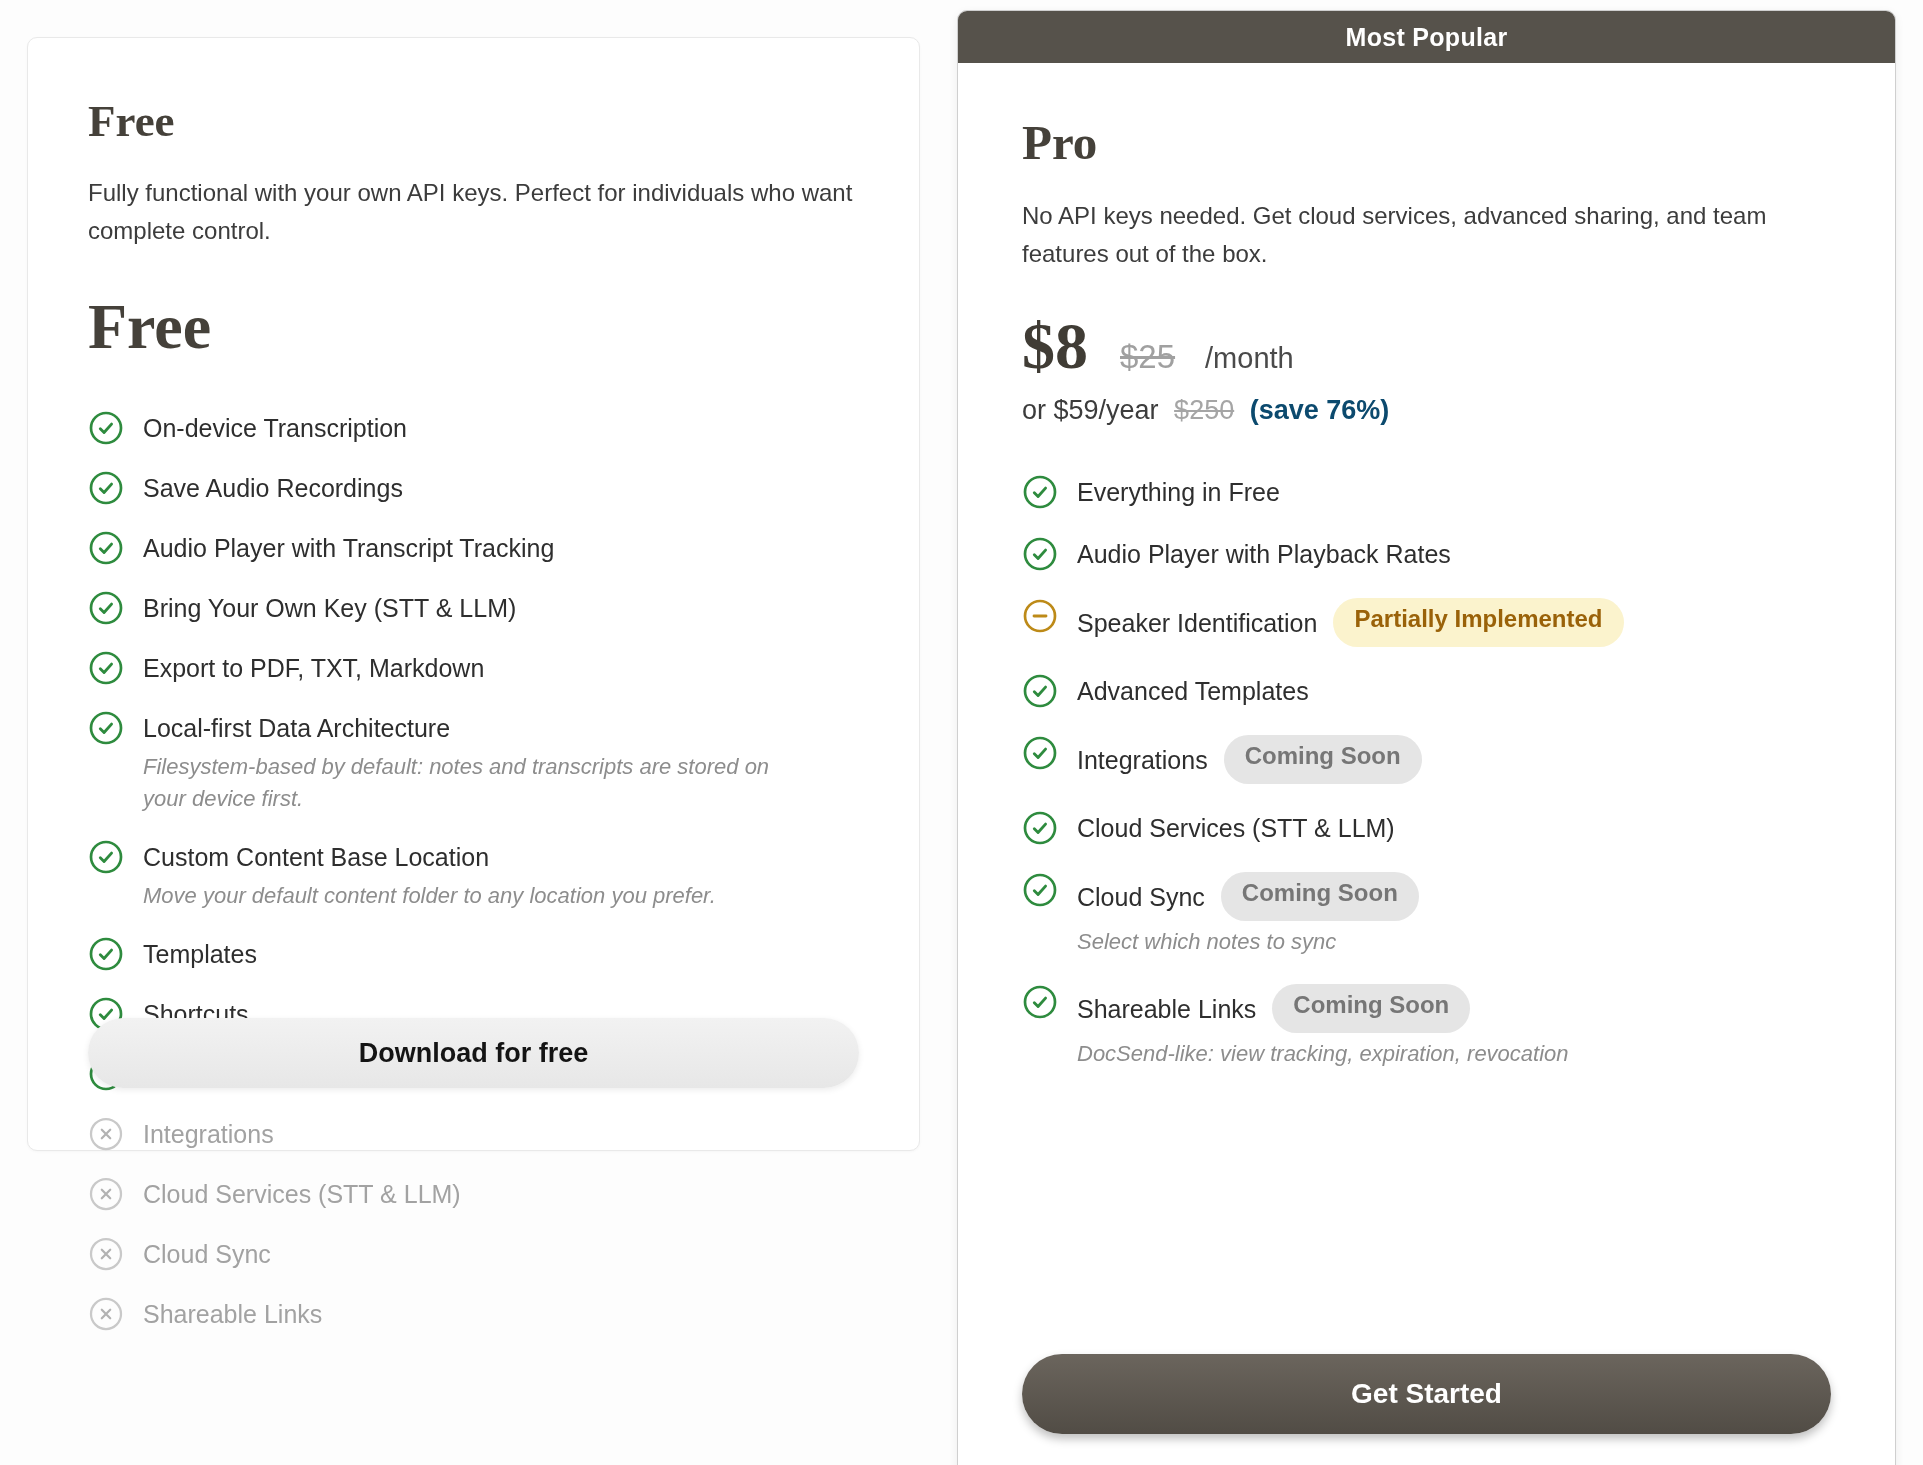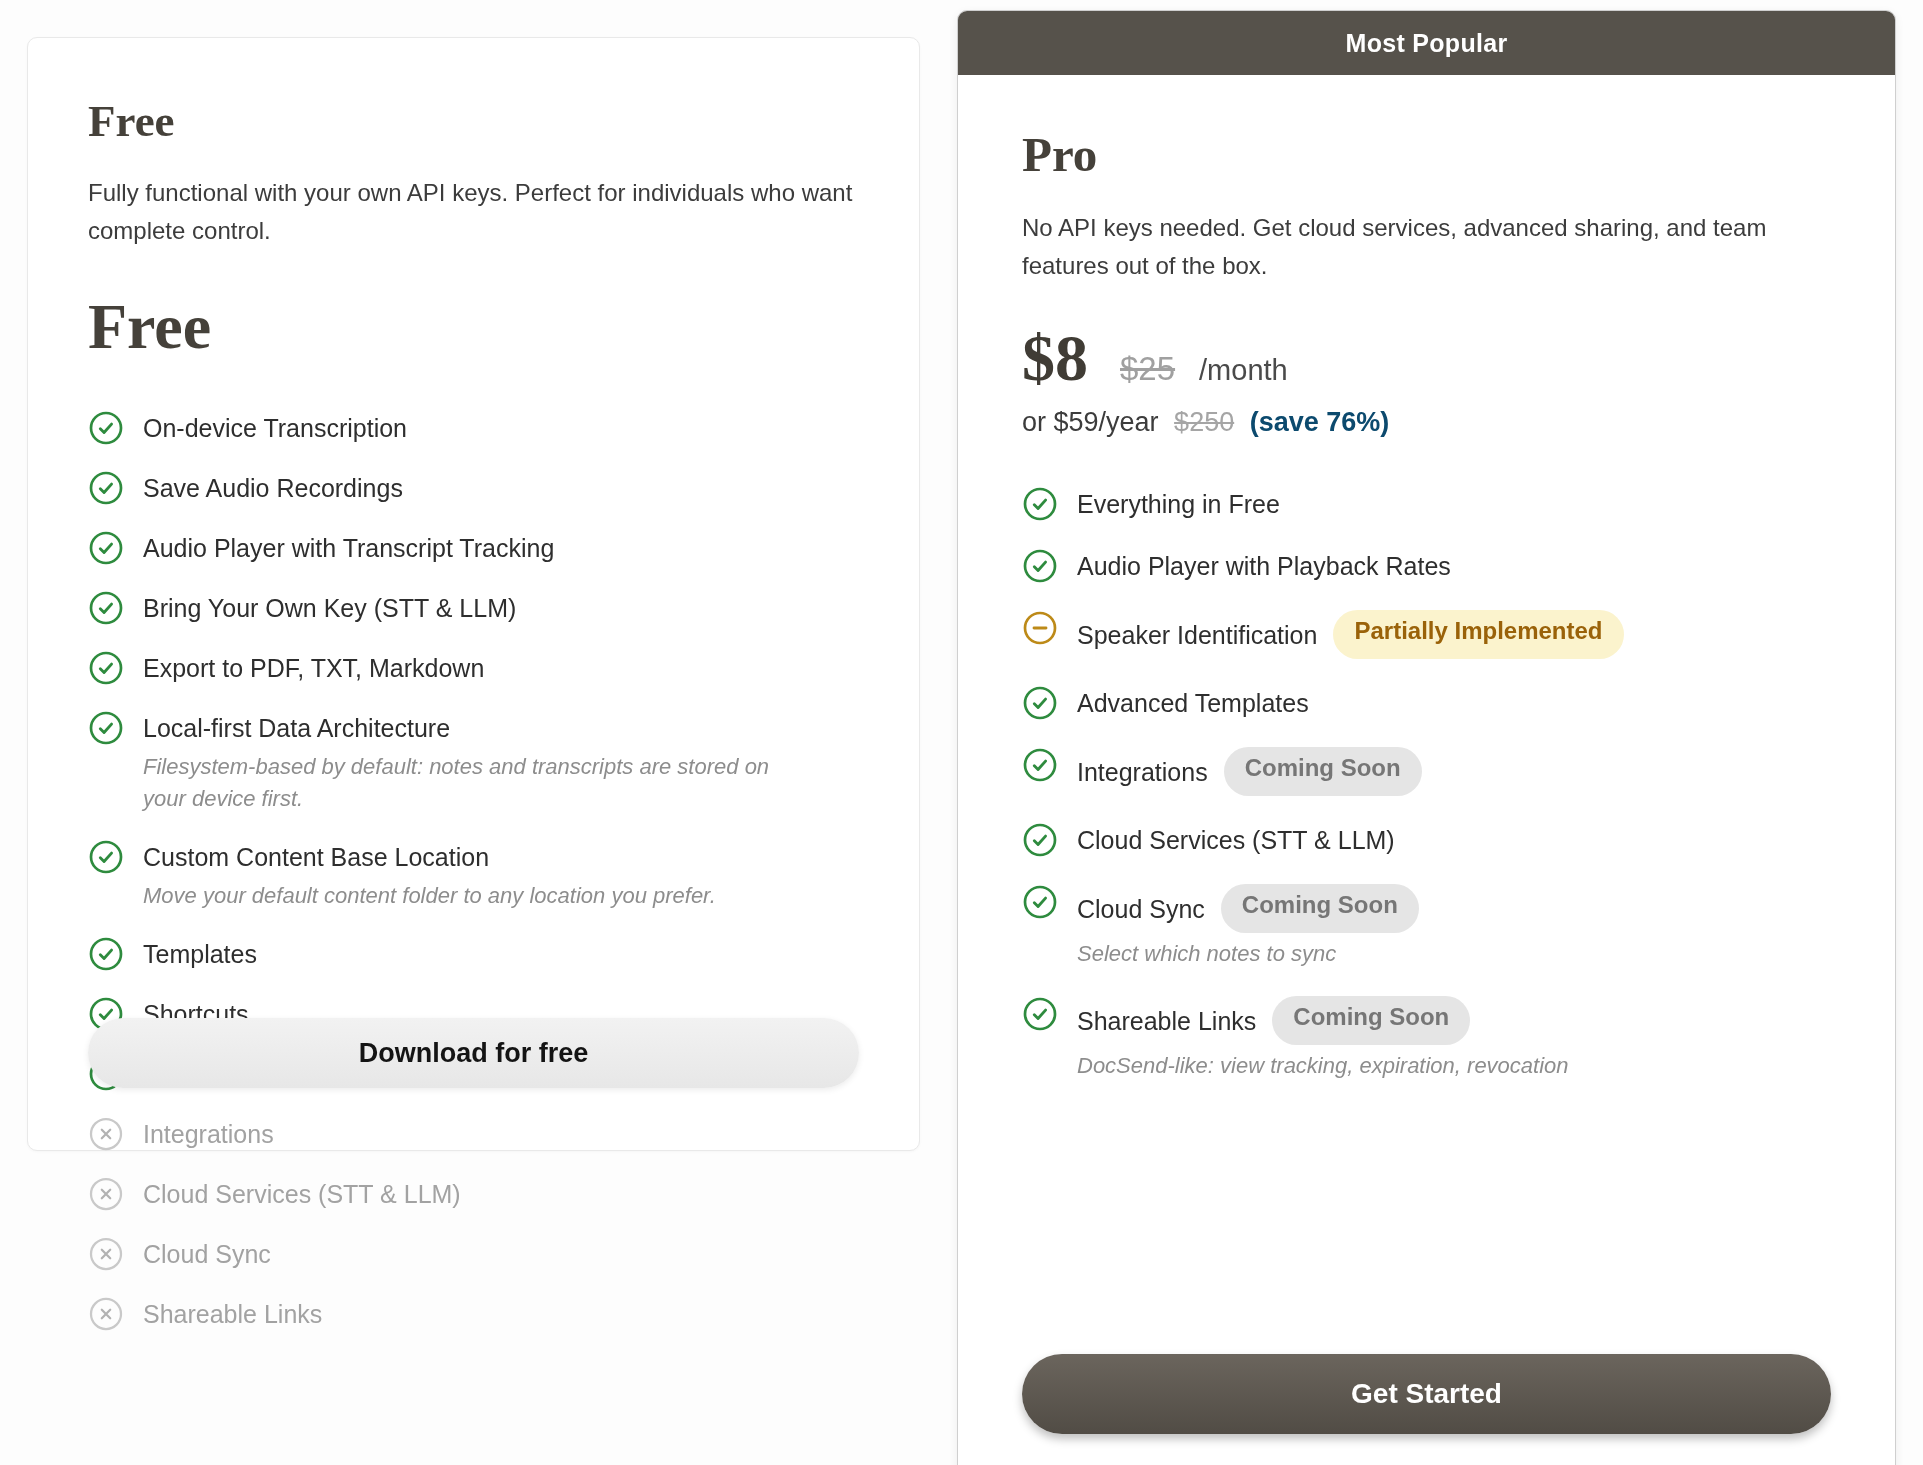--- a/index.html
+++ b/index.html
@@ -19,21 +19,21 @@
     border:1px solid #e9e9e9; border-radius:10px;
     box-shadow:0 1px 3px rgba(0,0,0,0.03);
   }
   .pro-card {
     left:957px; top:10px; width:939px; height:1490px;
     border:1px solid #cfcfcf; border-radius:10px;
     box-shadow:0 3px 10px rgba(0,0,0,0.07);
   }
 
   .pro-banner {
-    height:64px; background:#56524b; border-radius:9px 9px 0 0;
+    height:52px; background:#56524b; border-radius:9px 9px 0 0;
     display:flex; align-items:center; justify-content:center;
     color:#ffffff; font-size:25px; font-weight:700; letter-spacing:0.3px;
   }
 
   .card-inner { padding:58px 60px 0 60px; }
   .pro-inner  { padding:52px 64px 0 64px; }
 
   .plan-title { font-family:"Liberation Serif", serif; font-weight:600; color:#45413a; }
   .free-card .plan-title { font-size:45px; line-height:1.15; }
   .pro-card  .plan-title { font-size:49px; line-height:1.15; }
@@ -47,21 +47,21 @@
   .free-price {
     margin-top:42px; font-size:64px; font-weight:600; color:#45413a; line-height:1.1;
   }
 
   .price-row { display:flex; align-items:baseline; margin-top:40px; }
   .price-current { font-size:66px; font-weight:600; color:#403c35; line-height:1; }
   .price-original {
     margin-left:32px; font-size:33px; color:#a0a0a0;
     text-decoration:line-through; font-weight:400;
   }
-  .price-period { margin-left:24px; font-size:29px; color:#4a4a4a; }
+  .price-period { margin-left:30px; font-size:29px; color:#4a4a4a; }
   .price-yearly { margin-top:16px; font-size:27px; color:#3c3c3c; }
   .yearly-original { margin:0 8px; color:#a5a5a5; text-decoration:line-through; }
   .yearly-save { color:#0c4a6e; font-weight:700; }
 
   ul.features { list-style:none; margin-top:48px; }
   .pro-features { margin-top:52px; }
   .feature { display:flex; align-items:flex-start; margin-bottom:24px; }
   .pro-features .feature { margin-bottom:26px; }
   .feature .icon { width:36px; height:36px; flex:none; margin-right:19px; }
   .feature .icon svg { width:36px; height:36px; display:block; }

